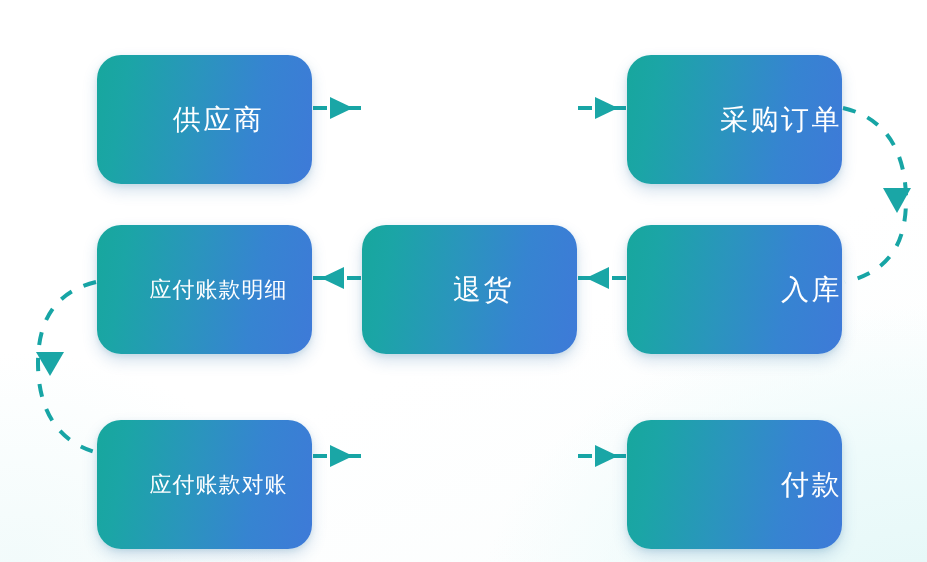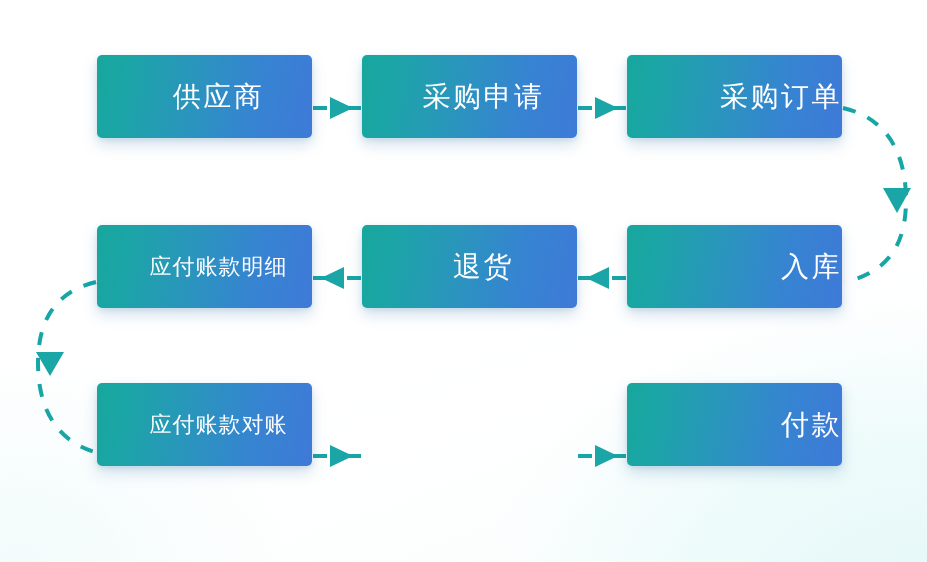--- a/index.html
+++ b/index.html
@@ -35,22 +35,22 @@
     height: 562px;
     z-index: 1;
     pointer-events: none;
   }
 
   
   .node {
     position: absolute;
     z-index: 2;
     width: 215px;
-    height: 83px;
-    border-radius: 5px;
+    height: 129px;
+    border-radius: 24px;
     background: linear-gradient(100deg, #17a79d 0%, #1ba5a6 14%, #2a95bd 44%, #3684d1 72%, #3e7ad8 100%);
     box-shadow: 0 7px 15px rgba(46, 110, 170, 0.20),
                 0 2px 5px rgba(40, 120, 150, 0.13);
     display: flex;
     align-items: center;
     justify-content: center;
     box-sizing: border-box;
     padding-left: 28px;
   }
   .node-label {
@@ -67,21 +67,21 @@
     font-size: 22px;
     letter-spacing: 1px;
   }
 
   
   .col-1 { left: 97px; }
   .col-2 { left: 362px; }
   .col-3 { left: 627px; justify-content: flex-end; }
   .row-1 { top: 55px; }
   .row-2 { top: 225px; }
-  .row-3 { top: 383px; }
+  .row-3 { top: 420px; }
 </style>
 </head>
 <body>
 
 <div id="diagram-root">
 
   <svg id="connector-layer" viewBox="0 0 927 562" width="927" height="562" xmlns="http://www.w3.org/2000/svg">
 
     <g>
       <line x1="313" y1="108" x2="327" y2="108" stroke="#17a5a5" stroke-width="4" stroke-linecap="butt"></line>
@@ -127,23 +127,20 @@
       <line x1="578" y1="456" x2="592" y2="456" stroke="#17a5a5" stroke-width="4" stroke-linecap="butt"></line>
       <polygon points="595,445 618,456 595,467" fill="#1aa6a6"></polygon>
       <line x1="612" y1="456" x2="626" y2="456" stroke="#17a5a5" stroke-width="4" stroke-linecap="butt"></line>
     </g>
   </svg>
 
   <div class="node col-1 row-1">
     <span class="node-label">供应商</span>
   </div>
 
-  <div class="node col-2 row-1">
-    <span class="node-label">采购申请</span>
-  </div>
 
   <div class="node col-3 row-1">
     <span class="node-label">采购订单</span>
   </div>
 
   <div class="node col-1 row-2">
     <span class="node-label tight">应付账款明细</span>
   </div>
 
   <div class="node col-3 row-2">

